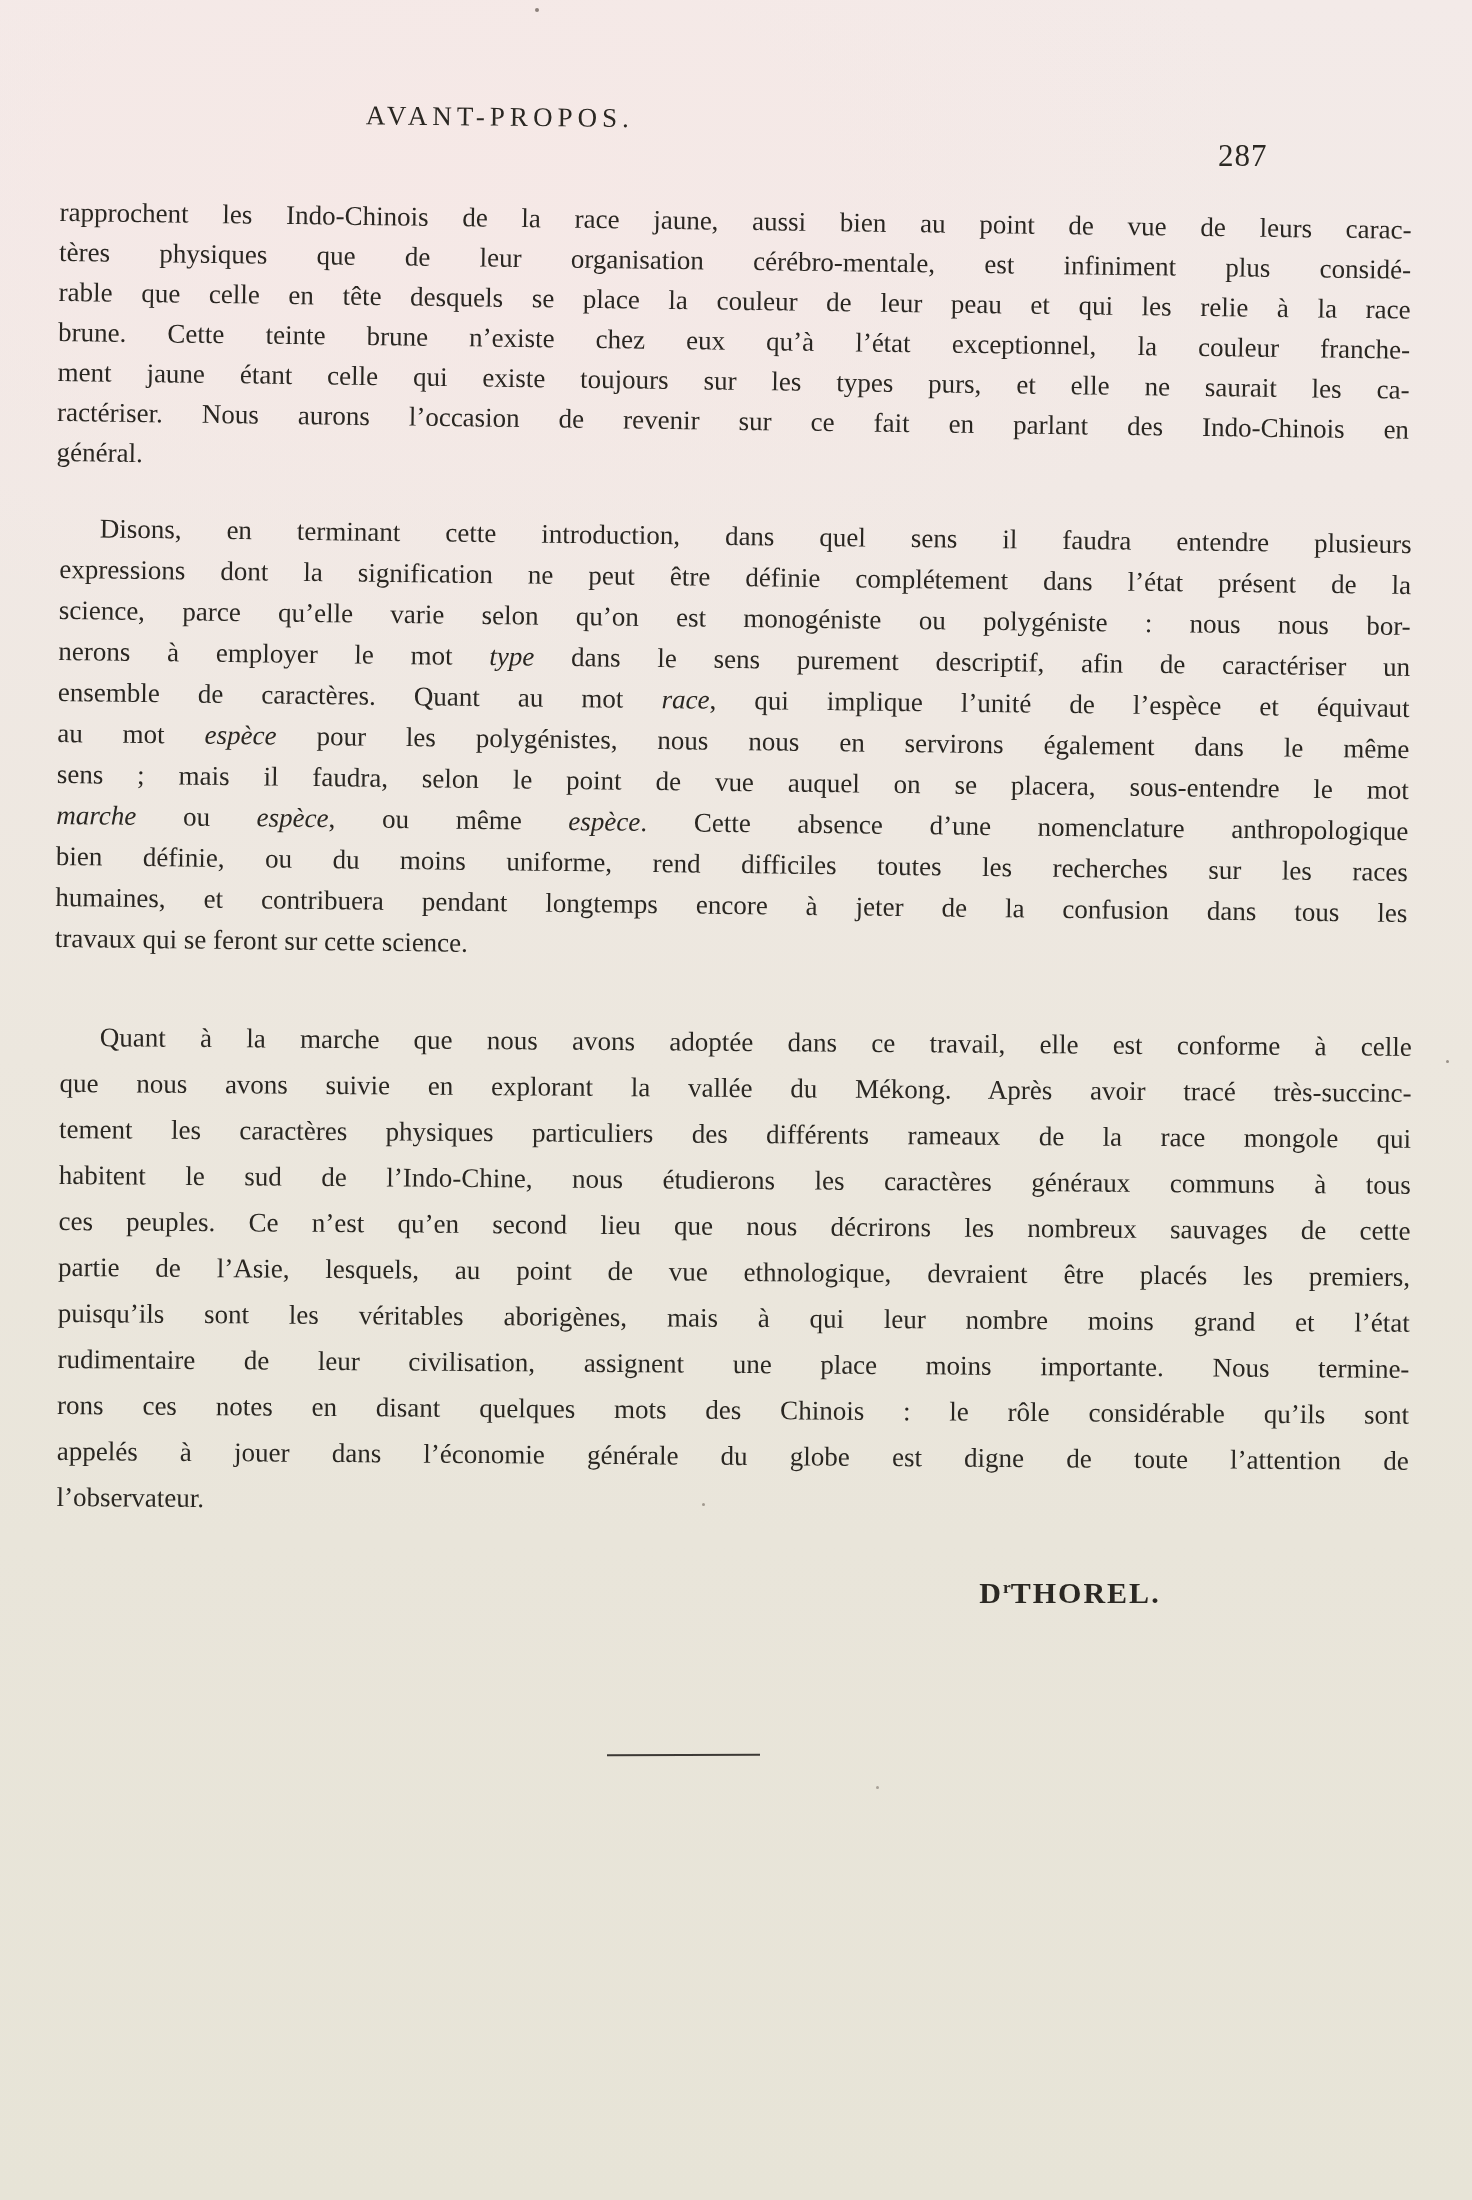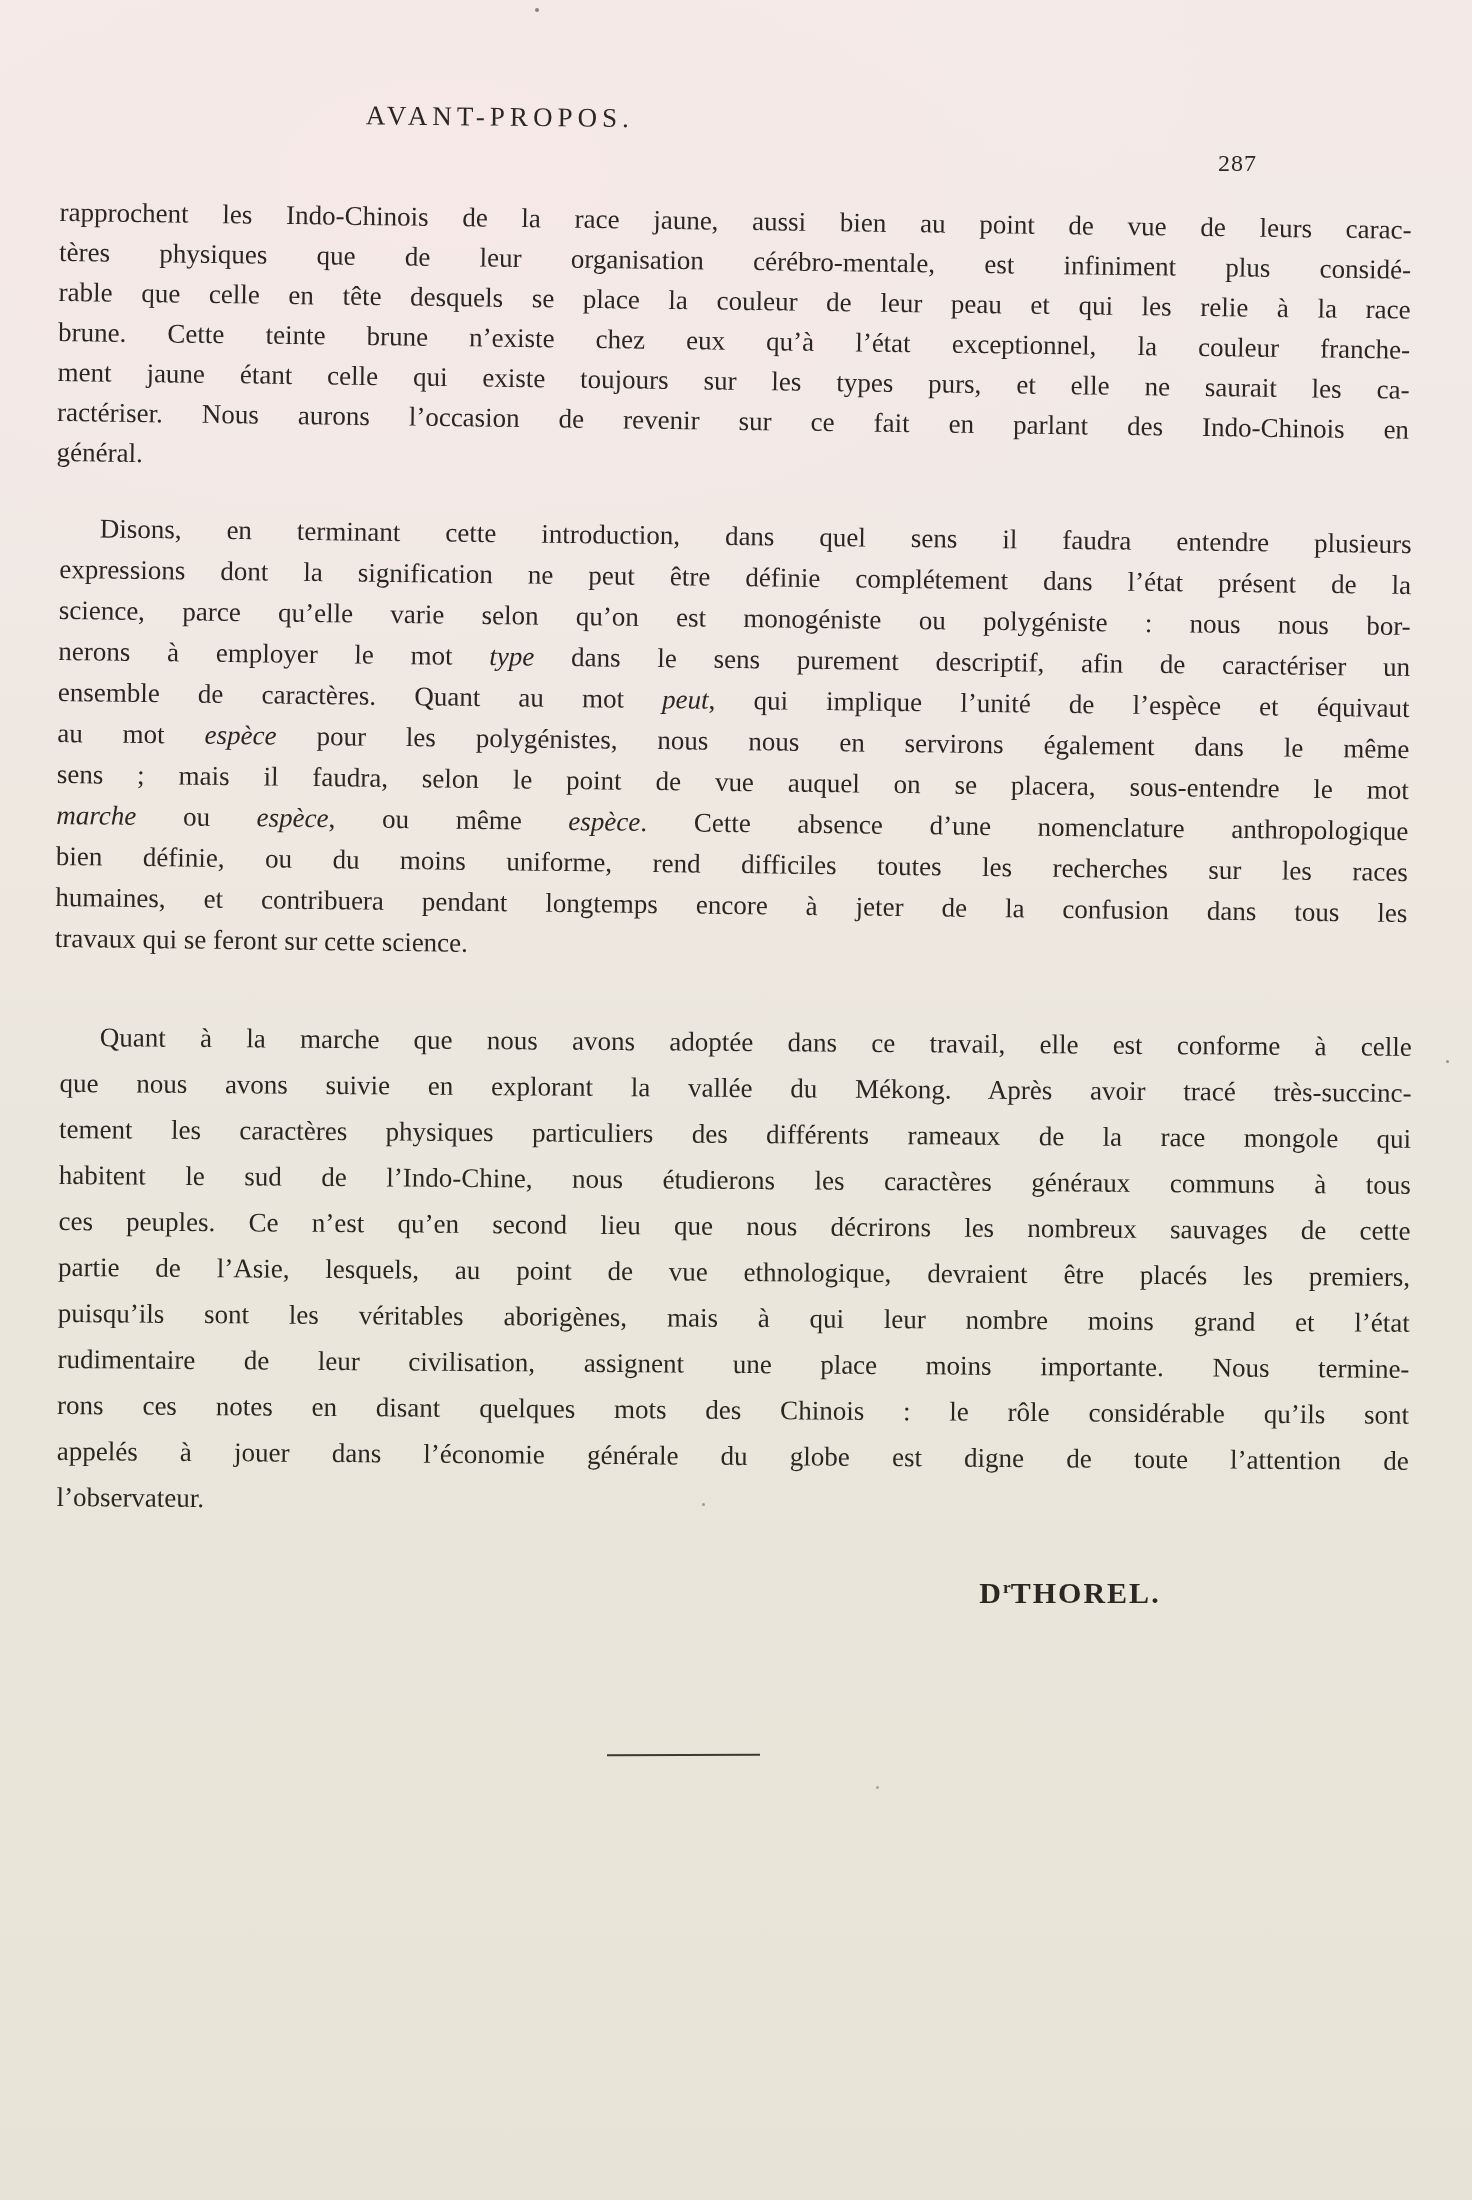--- a/index.html
+++ b/index.html
@@ -27,24 +27,23 @@
     letter-spacing: 5px;
     white-space: nowrap;
     transform: rotate(0.6deg);
     transform-origin: left top;
     color: #2b2823;
   }
   .page-number {
     position: absolute;
     top: 138px;
     left: 1218px;
-    font-size: 24px;
+    font-size: 31px;
     letter-spacing: 1px;
     color: #2b2823;
-    margin-top: 12px;
   }
   .para {
     position: absolute;
     left: 60px;
     width: 1352px;
     font-size: 27px;
     transform-origin: left top;
   }
   .para .line {
     text-align: justify;
@@ -115,21 +114,21 @@
     <div class="line"><span>brune. Cette teinte brune n’existe chez eux qu’à l’état exceptionnel, la couleur franche-</span></div>
     <div class="line"><span>ment jaune étant celle qui existe toujours sur les types purs, et elle ne saurait les ca-</span></div>
     <div class="line"><span>ractériser. Nous aurons l’occasion de revenir sur ce fait en parlant des Indo-Chinois en</span></div>
     <div class="line last"><span>général.</span></div>
   </div>
 <div class="para" id="para-1">
     <div class="line indent"><span>Disons, en terminant cette introduction, dans quel sens il faudra entendre plusieurs</span></div>
     <div class="line"><span>expressions dont la signification ne peut être définie complétement dans l’état présent de la</span></div>
     <div class="line"><span>science, parce qu’elle varie selon qu’on est monogéniste ou polygéniste : nous nous bor-</span></div>
     <div class="line"><span>nerons à employer le mot </span><em>type</em><span> dans le sens purement descriptif, afin de caractériser un</span></div>
-    <div class="line"><span>ensemble de caractères. Quant au mot </span><em>peut</em><span>, qui implique l’unité de l’espèce et équivaut</span></div>
+    <div class="line"><span>ensemble de caractères. Quant au mot </span><em>race</em><span>, qui implique l’unité de l’espèce et équivaut</span></div>
     <div class="line"><span>au mot </span><em>espèce</em><span> pour les polygénistes, nous nous en servirons également dans le même</span></div>
     <div class="line"><span>sens ; mais il faudra, selon le point de vue auquel on se placera, sous-entendre le mot</span></div>
     <div class="line"><em>marche</em><span> ou </span><em>espèce</em><span>, ou même </span><em>espèce</em><span>. Cette absence d’une nomenclature anthropologique</span></div>
     <div class="line"><span>bien définie, ou du moins uniforme, rend difficiles toutes les recherches sur les races</span></div>
     <div class="line"><span>humaines, et contribuera pendant longtemps encore à jeter de la confusion dans tous les</span></div>
     <div class="line last"><span>travaux qui se feront sur cette science.</span></div>
   </div>
 <div class="para" id="para-2">
     <div class="line indent"><span>Quant à la marche que nous avons adoptée dans ce travail, elle est conforme à celle</span></div>
     <div class="line"><span>que nous avons suivie en explorant la vallée du Mékong. Après avoir tracé très-succinc-</span></div>

